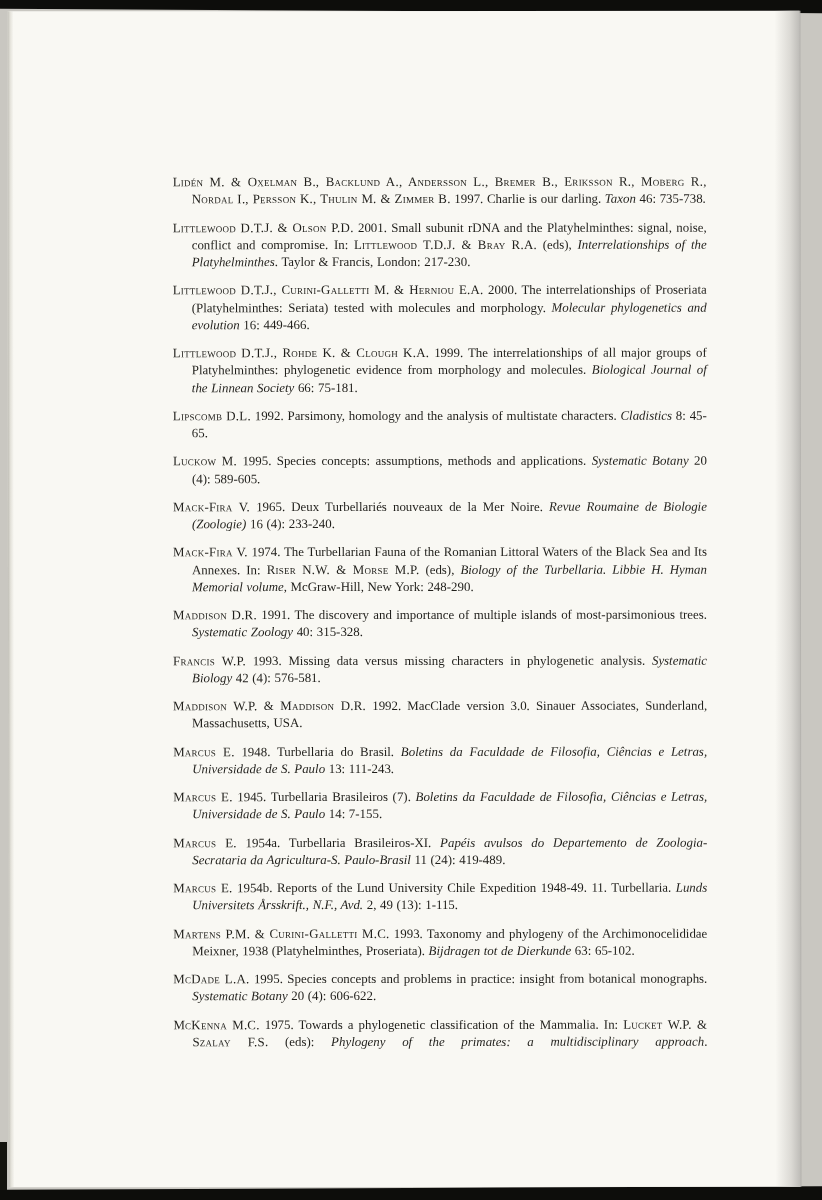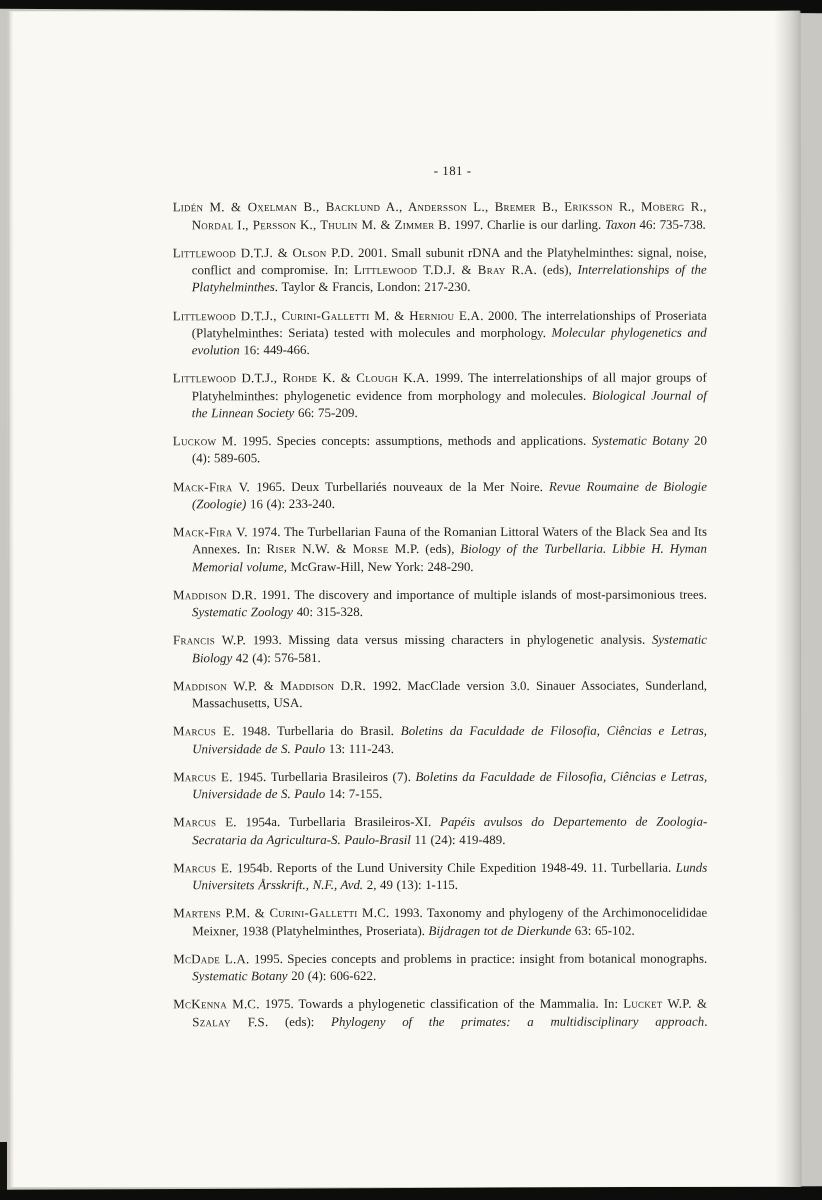--- a/index.html
+++ b/index.html
@@ -68,26 +68,26 @@
 </style>
 </head>
 <body>
 
 <div class="scan-bar-top"></div>
 <div class="scan-bar-bottom"></div>
 <div class="scan-corner-bl"></div>
 
 <div class="page">
   <div class="textblock">
-    <p class="pagenum">- 181 -</p>
     <div>
         <p class="ref"><span class="sc">Lidén M. &amp; Oxelman B., Backlund A., Andersson L., Bremer B., Eriksson R., Moberg R., Nordal I., Persson K., Thulin M. &amp; Zimmer B.</span><span> 1997. Charlie is our darling. </span><span class="i">Taxon</span><span> 46: 735-738.</span></p>
         <p class="ref"><span class="sc">Littlewood D.T.J. &amp; Olson P.D.</span><span> 2001. Small subunit rDNA and the Platyhelminthes: signal, noise, conflict and compromise. In: </span><span class="sc">Littlewood T.D.J. &amp; Bray R.A.</span><span> (eds), </span><span class="i">Interrelationships of the Platyhelminthes</span><span>. Taylor &amp; Francis, London: 217-230.</span></p>
         <p class="ref"><span class="sc">Littlewood D.T.J., Curini-Galletti M. &amp; Herniou E.A.</span><span> 2000. The interrelationships of Proseriata (Platyhelminthes: Seriata) tested with molecules and morphology. </span><span class="i">Molecular phylogenetics and evolution</span><span> 16: 449-466.</span></p>
-        <p class="ref"><span class="sc">Littlewood D.T.J., Rohde K. &amp; Clough K.A.</span><span> 1999. The interrelationships of all major groups of Platyhelminthes: phylogenetic evidence from morphology and molecules. </span><span class="i">Biological Journal of the Linnean Society</span><span> 66: 75-209.</span></p>
+        <p class="ref"><span class="sc">Littlewood D.T.J., Rohde K. &amp; Clough K.A.</span><span> 1999. The interrelationships of all major groups of Platyhelminthes: phylogenetic evidence from morphology and molecules. </span><span class="i">Biological Journal of the Linnean Society</span><span> 66: 75-181.</span></p>
+        <p class="ref"><span class="sc">Lipscomb D.L.</span><span> 1992. Parsimony, homology and the analysis of multistate characters. </span><span class="i">Cladistics</span><span> 8: 45-65.</span></p>
         <p class="ref"><span class="sc">Luckow M.</span><span> 1995. Species concepts: assumptions, methods and applications. </span><span class="i">Systematic Botany</span><span> 20 (4): 589-605.</span></p>
         <p class="ref"><span class="sc">Mack-Fira V.</span><span> 1965. Deux Turbellariés nouveaux de la Mer Noire. </span><span class="i">Revue Roumaine de Biologie (Zoologie)</span><span> 16 (4): 233-240.</span></p>
         <p class="ref"><span class="sc">Mack-Fira V.</span><span> 1974. The Turbellarian Fauna of the Romanian Littoral Waters of the Black Sea and Its Annexes. In: </span><span class="sc">Riser N.W. &amp; Morse M.P.</span><span> (eds), </span><span class="i">Biology of the Turbellaria. Libbie H. Hyman Memorial volume</span><span>, McGraw-Hill, New York: 248-290.</span></p>
         <p class="ref"><span class="sc">Maddison D.R.</span><span> 1991. The discovery and importance of multiple islands of most-parsimonious trees. </span><span class="i">Systematic Zoology</span><span> 40: 315-328.</span></p>
         <p class="ref"><span class="sc">Francis W.P.</span><span> 1993. Missing data versus missing characters in phylogenetic analysis. </span><span class="i">Systematic Biology</span><span> 42 (4): 576-581.</span></p>
         <p class="ref"><span class="sc">Maddison W.P. &amp; Maddison D.R.</span><span> 1992. MacClade version 3.0. Sinauer Associates, Sunderland, Massachusetts, USA.</span></p>
         <p class="ref"><span class="sc">Marcus E.</span><span> 1948. Turbellaria do Brasil. </span><span class="i">Boletins da Faculdade de Filosofia, Ciências e Letras, Universidade de S. Paulo</span><span> 13: 111-243.</span></p>
         <p class="ref"><span class="sc">Marcus E.</span><span> 1945. Turbellaria Brasileiros (7). </span><span class="i">Boletins da Faculdade de Filosofia, Ciências e Letras, Universidade de S. Paulo</span><span> 14: 7-155.</span></p>
         <p class="ref"><span class="sc">Marcus E.</span><span> 1954a. Turbellaria Brasileiros-XI. </span><span class="i">Papéis avulsos do Departemento de Zoologia-Secrataria da Agricultura-S. Paulo-Brasil</span><span> 11 (24): 419-489.</span></p>
         <p class="ref"><span class="sc">Marcus E.</span><span> 1954b. Reports of the Lund University Chile Expedition 1948-49. 11. Turbellaria. </span><span class="i">Lunds Universitets Årsskrift., N.F., Avd.</span><span> 2, 49 (13): 1-115.</span></p>

